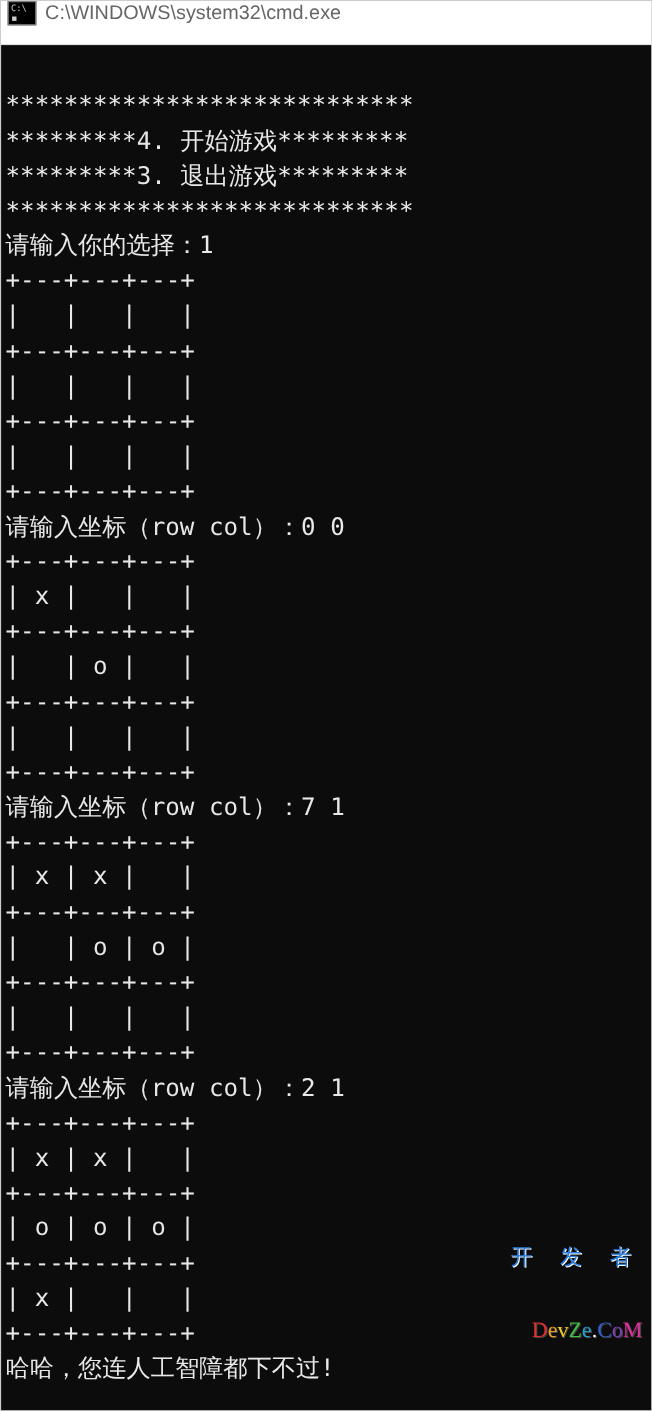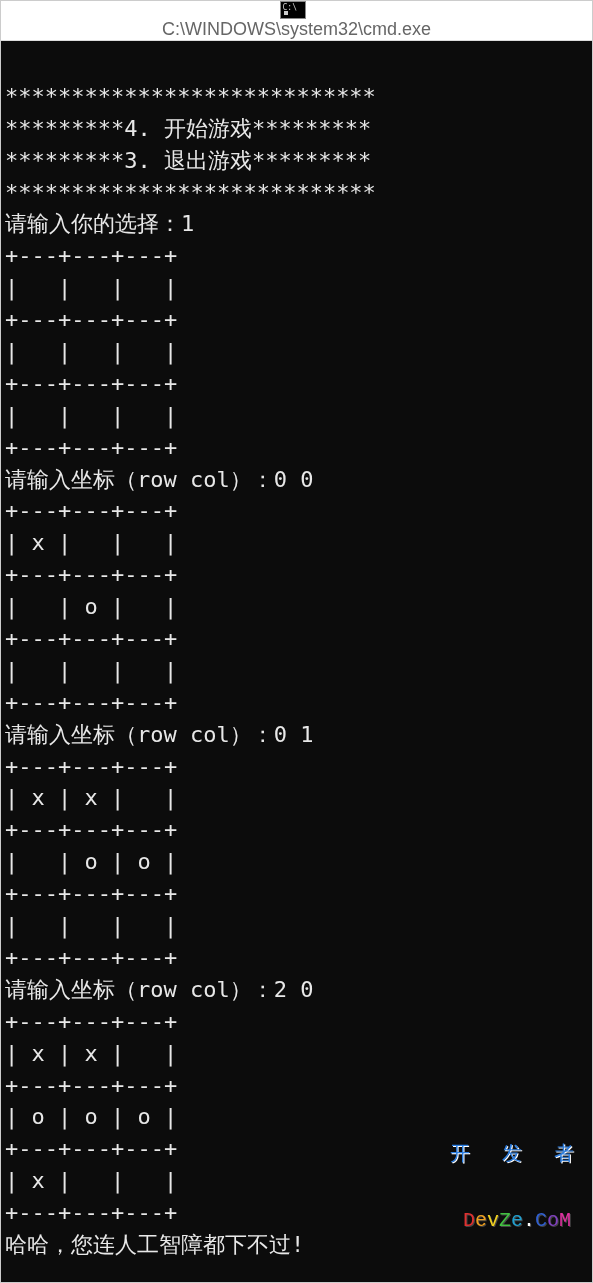--- a/index.html
+++ b/index.html
@@ -17,24 +17,22 @@
     .window {
       width: 593px;
       height: 1283px;
       background: #fff;
       border: 1px solid #ccc;
     }
     .titlebar {
       height: 40px;
       background: #fff;
       display: flex;
-      align-items: center;
       padding: 0 6px;
       border-bottom: 1px solid #ddd;
-      flex-direction: column;
     }
     .titlebar-icon {
       width: 26px;
       height: 22px;
       background: #000;
       border: 1px solid #888;
       display: flex;
       align-items: center;
       justify-content: flex-start;
       padding-left: 2px;
@@ -75,23 +73,23 @@
       white-space: pre;
       font-family: "NSimSun", "SimSun", "Consolas", monospace;
       position: relative;
     }
     .console-line {
       white-space: pre;
     }
     .watermark {
       position: absolute;
       right: 8px;
-      bottom: 6px;
-      text-align: center;
-      font-family: Liberation Mono, monospace;
+      bottom: 18px;
+      text-align: right;
+      font-family: Liberation Serif, serif;
       font-size: 20px;
       line-height: 1.1;
     }
     .watermark .line1 {
       color: #2b7de0;
       letter-spacing: 10px;
       text-shadow: 1px 1px 0 #fff;
     }
     .watermark .line2 {
       text-shadow: 1px 1px 0 #444;
@@ -128,29 +126,29 @@
 <span class="console-line">|   |   |   |</span>
 <span class="console-line">+---+---+---+</span>
 <span>请输入坐标（row col）：</span><span>0 0</span>
 <span class="console-line">+---+---+---+</span>
 <span class="console-line">| x |   |   |</span>
 <span class="console-line">+---+---+---+</span>
 <span class="console-line">|   | o |   |</span>
 <span class="console-line">+---+---+---+</span>
 <span class="console-line">|   |   |   |</span>
 <span class="console-line">+---+---+---+</span>
-<span>请输入坐标（row col）：</span><span>0 1</span>
+<span>请输入坐标（row col）：</span><span>7 1</span>
 <span class="console-line">+---+---+---+</span>
 <span class="console-line">| x | x |   |</span>
 <span class="console-line">+---+---+---+</span>
 <span class="console-line">|   | o | o |</span>
 <span class="console-line">+---+---+---+</span>
 <span class="console-line">|   |   |   |</span>
 <span class="console-line">+---+---+---+</span>
-<span>请输入坐标（row col）：</span><span>2 0</span>
+<span>请输入坐标（row col）：</span><span>2 1</span>
 <span class="console-line">+---+---+---+</span>
 <span class="console-line">| x | x |   |</span>
 <span class="console-line">+---+---+---+</span>
 <span class="console-line">| o | o | o |</span>
 <span class="console-line">+---+---+---+</span>
 <span class="console-line">| x |   |   |</span>
 <span class="console-line">+---+---+---+</span>
 <span class="console-line">哈哈，您连人工智障都下不过!</span>
     <div class="watermark">
       <div class="line1">开 发 者</div>

